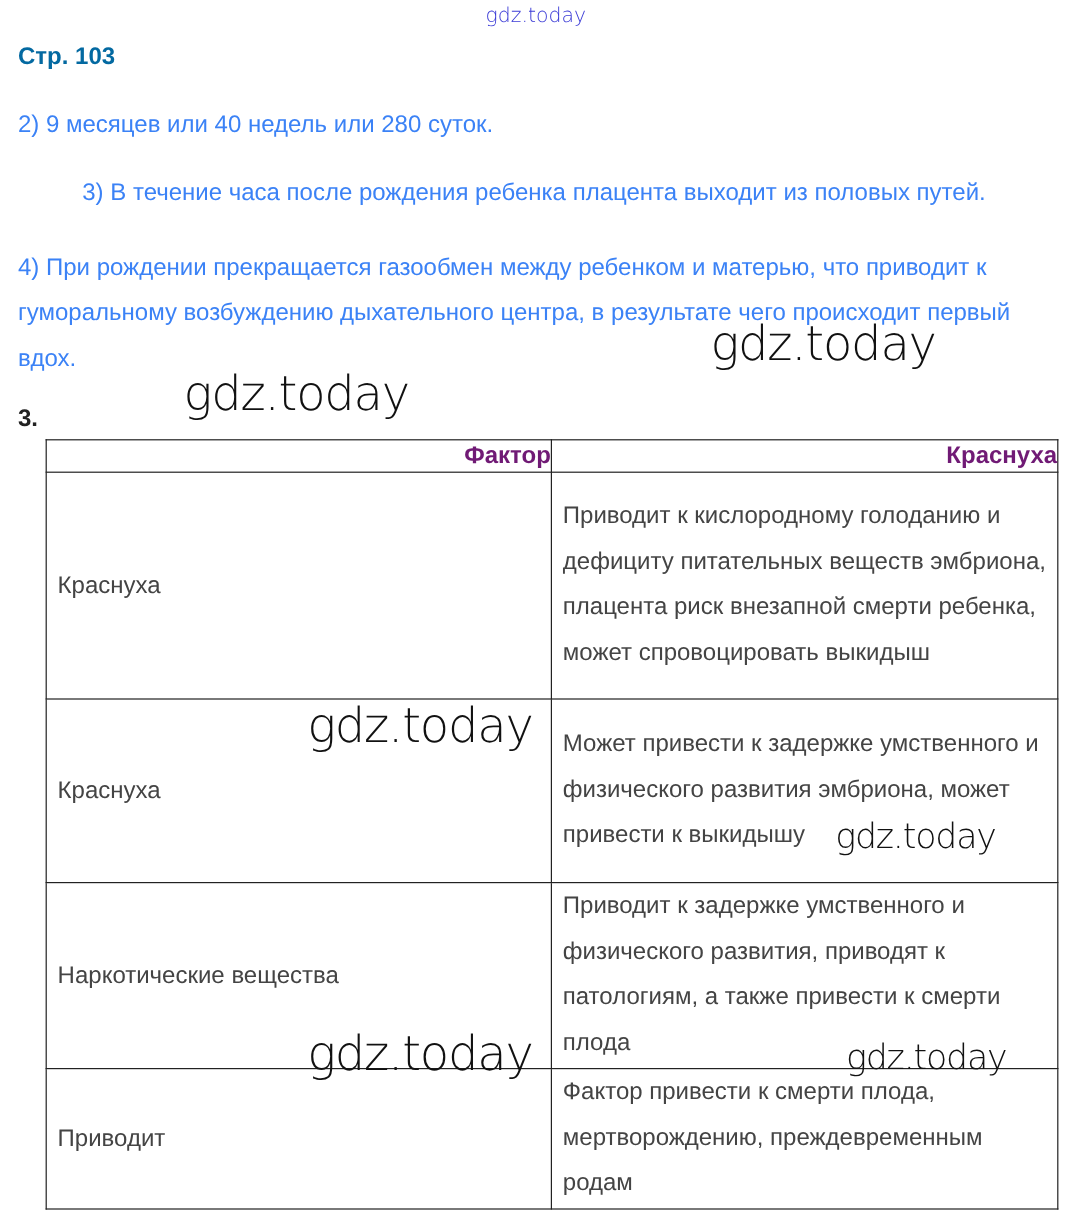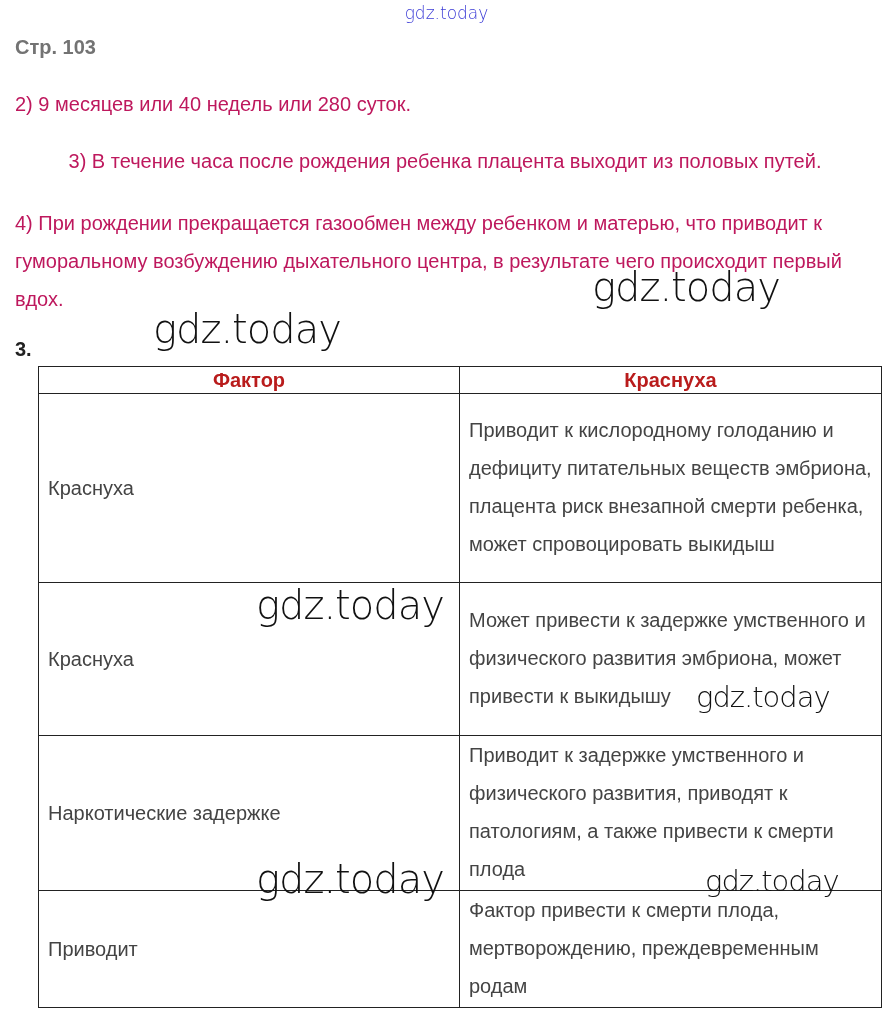--- a/index.html
+++ b/index.html
@@ -7,43 +7,43 @@
     width: 893px; height: 1018px; position: relative; overflow: hidden;
     font-family: "Liberation Sans", sans-serif; color: #333333;
   }
   .top-mark {
     position: absolute; left: 0; right: 0; top: 3px; text-align: center;
     font-size: 17px; color: #3b3bd6; letter-spacing: 0px;
     font-family: "DejaVu Sans", sans-serif; font-weight: 300;
   }
   .heading {
     position: absolute; left: 15px; top: 36px; font-size: 20px;
-    font-weight: bold; color: #737373;
+    font-weight: bold; color: #0369a1;
   }
   .para {
-    position: absolute; left: 15px; font-size: 20px; line-height: 38px; color: #be185d;
+    position: absolute; left: 15px; font-size: 20px; line-height: 38px; color: #3b82f6;
     width: 860px;
   }
   .section-num {
     position: absolute; left: 15px; top: 338px; font-size: 20px; font-weight: bold; color: #222;
   }
   .watermark {
     position: absolute; font-family: "DejaVu Sans", sans-serif;
     font-weight: 200; color: #111; letter-spacing: -1px; white-space: nowrap;
     pointer-events: none;
   }
   .wm-large { font-size: 40px; }
   .wm-small { font-size: 29px; }
   table {
     position: absolute; left: 38px; top: 366px; width: 844px;
     border-collapse: collapse; font-size: 20px; color: #444;
   }
   th, td { border: 1.5px solid #222; }
   th {
-    font-weight: bold; color: #b91c1c; height: 26px; padding: 0; text-align: center; line-height: 26px; margin-left: 44px;
+    font-weight: bold; color: #701a75; height: 26px; padding: 0; text-align: right; line-height: 26px; margin-left: 44px;
   }
   td { vertical-align: middle; padding: 0 8px 0 9px; }
   td.factor { width: 403px; }
   td.effect { line-height: 38px; padding-top: 0; padding-bottom: 2px; }
 </style>
 </head>
 <body>
 
 <div class="top-mark">gdz.today</div>
 
@@ -65,21 +65,21 @@
   <tbody>
     <tr style="height:189px;">
       <td class="factor">Краснуха</td>
       <td class="effect">Приводит к кислородному голоданию и дефициту питательных веществ эмбриона, плацента риск внезапной смерти ребенка, может спровоцировать выкидыш</td>
     </tr>
     <tr style="height:153px;">
       <td class="factor">Краснуха</td>
       <td class="effect">Может привести к задержке умственного и физического развития эмбриона, может привести к выкидышу</td>
     </tr>
     <tr style="height:152px;">
-      <td class="factor">Наркотические задержке</td>
+      <td class="factor">Наркотические вещества</td>
       <td class="effect">Приводит к задержке умственного и физического развития, приводят к патологиям, а также привести к смерти плода</td>
     </tr>
     <tr style="height:115px;">
       <td class="factor">Приводит</td>
       <td class="effect">Фактор привести к смерти плода, мертворождению, преждевременным родам</td>
     </tr>
   </tbody>
 </table>
 
 <div class="watermark wm-large" style="left:592px; top:264px;">gdz.today</div>

